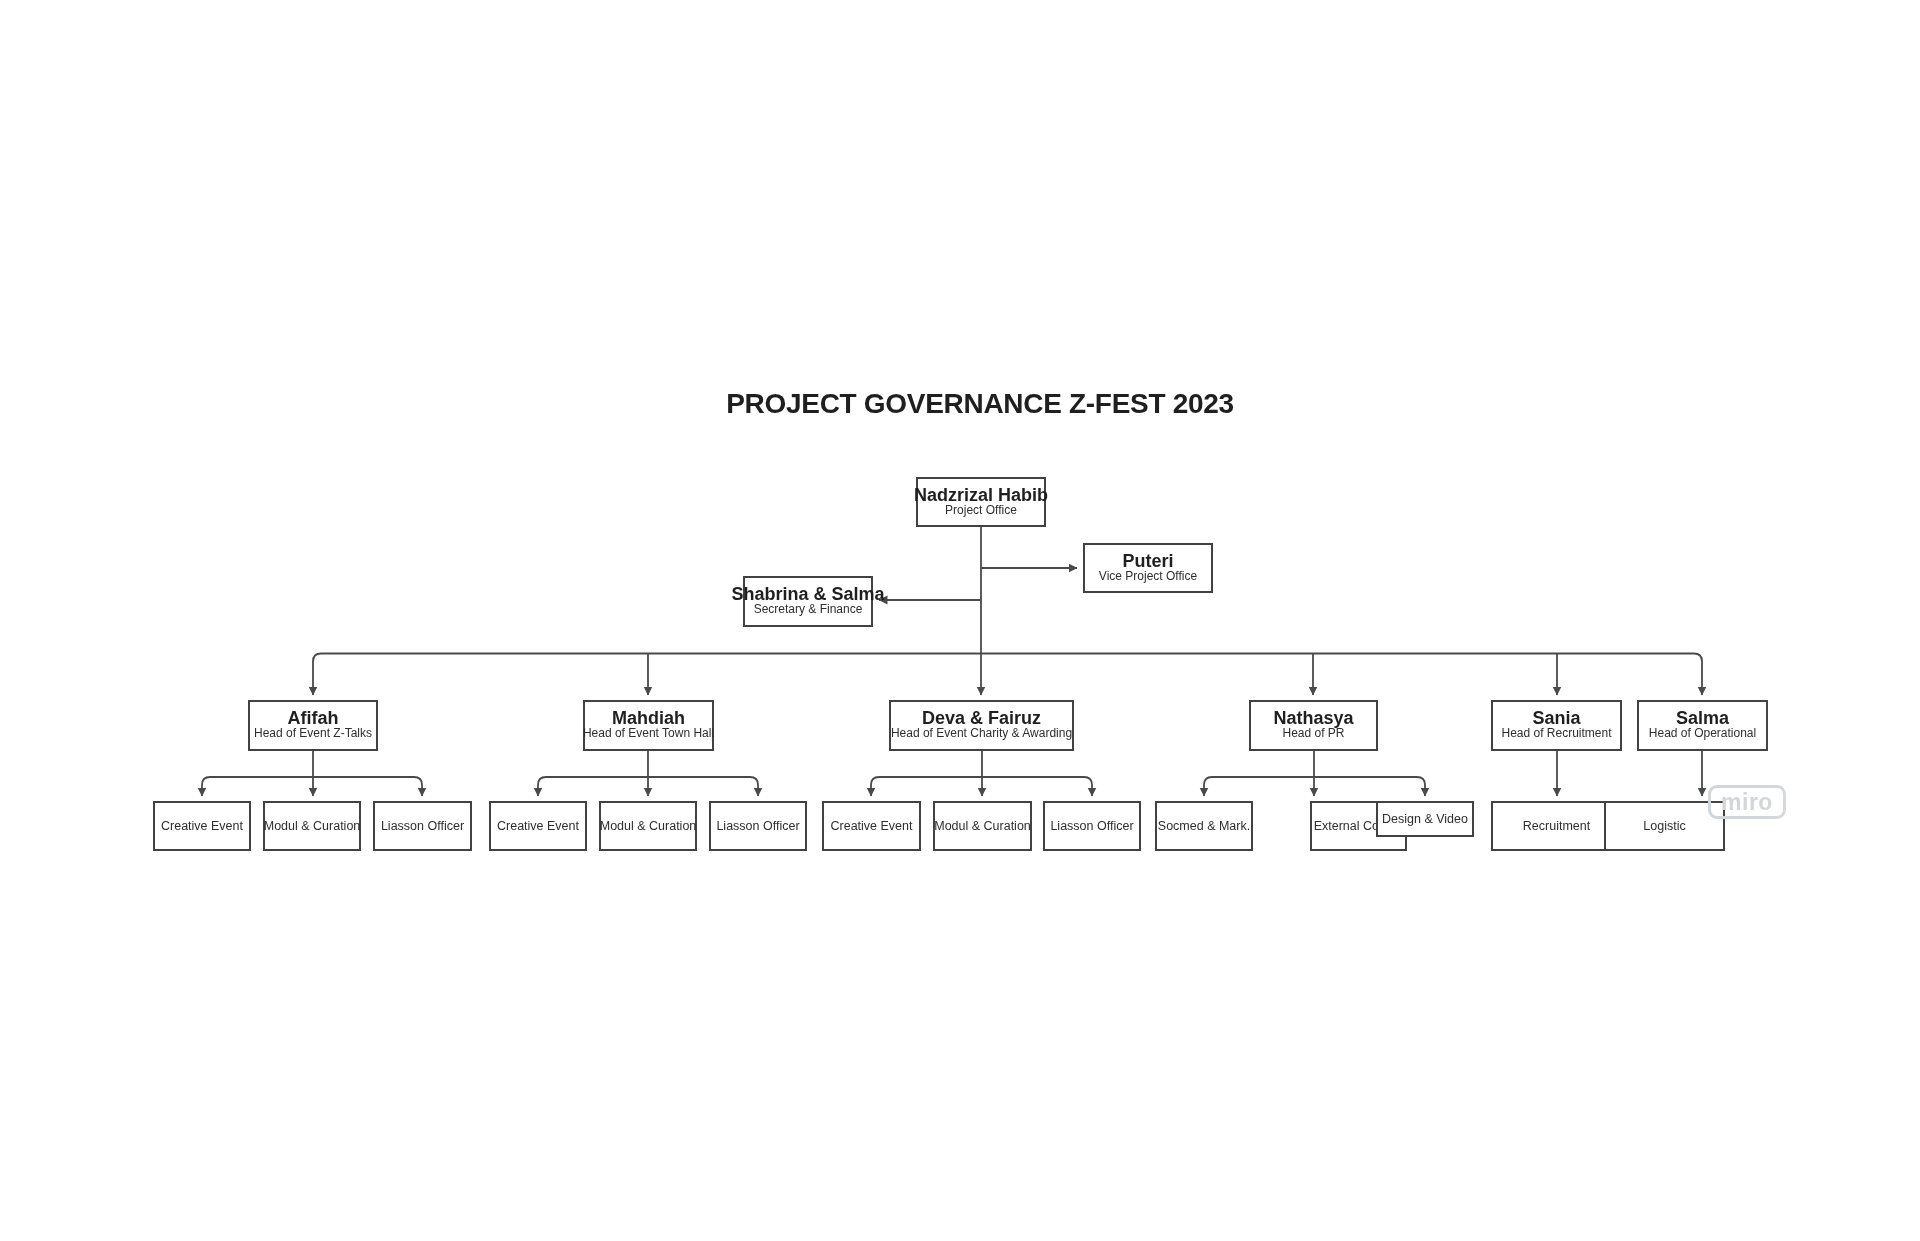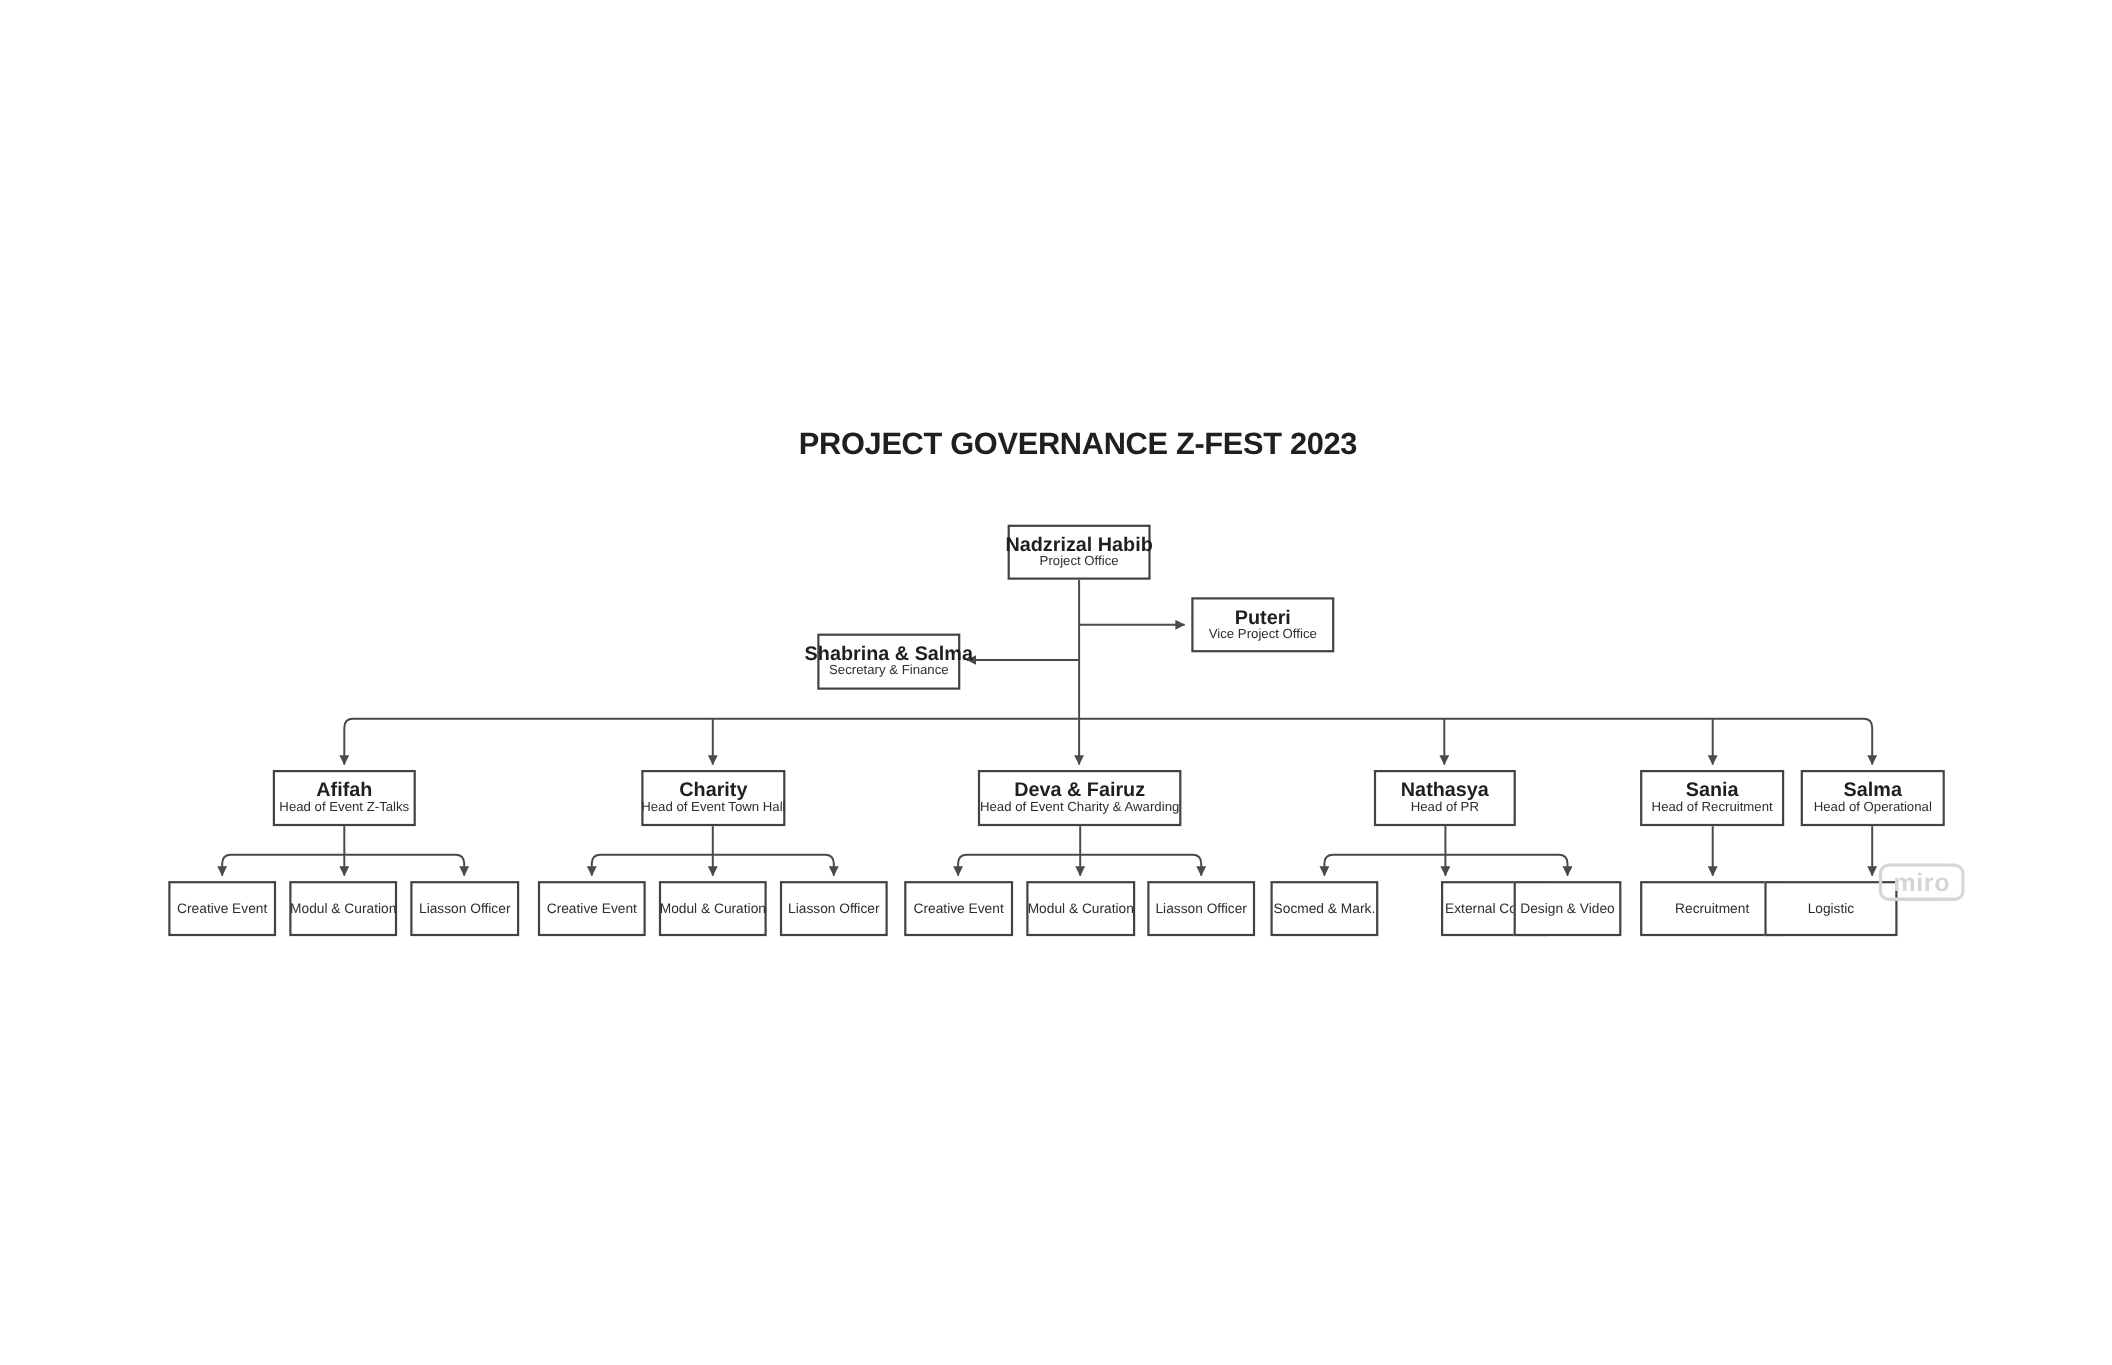--- a/index.html
+++ b/index.html
@@ -139,21 +139,21 @@
   <div class="box" style="left:743px;top:576px;width:130px;height:51px">
     <div class="nm">Shabrina &amp; Salma</div>
     <div class="rl">Secretary &amp; Finance</div>
   </div>
 
   <div class="box" style="left:248px;top:700px;width:130px;height:51px">
     <div class="nm">Afifah</div>
     <div class="rl">Head of Event Z-Talks</div>
   </div>
   <div class="box" style="left:583px;top:700px;width:131px;height:51px">
-    <div class="nm">Charity</div>
+    <div class="nm">Mahdiah</div>
     <div class="rl">Head of Event Town Hall</div>
   </div>
   <div class="box" style="left:889px;top:700px;width:185px;height:51px">
     <div class="nm">Deva &amp; Fairuz</div>
     <div class="rl">Head of Event Charity &amp; Awarding</div>
   </div>
   <div class="box" style="left:1249px;top:700px;width:129px;height:51px">
     <div class="nm">Nathasya</div>
     <div class="rl">Head of PR</div>
   </div>
@@ -195,21 +195,21 @@
   <div class="box" style="left:1043px;top:801px;width:98px;height:50px">
     <div class="lb">Liasson Officer</div>
   </div>
 
   <div class="box" style="left:1155px;top:801px;width:98px;height:50px">
     <div class="lb">Socmed &amp; Mark.</div>
   </div>
   <div class="box" style="left:1310px;top:801px;width:97px;height:50px">
     <div class="lb">External Comm.</div>
   </div>
-  <div class="box" style="left:1376px;top:801px;width:98px;height:50px">
+  <div class="box" style="left:1376px;top:801px;width:98px;height:36px">
     <div class="lb">Design &amp; Video</div>
   </div>
 
   <div class="box" style="left:1491px;top:801px;width:131px;height:50px">
     <div class="lb">Recruitment</div>
   </div>
   <div class="box" style="left:1604px;top:801px;width:121px;height:50px">
     <div class="lb">Logistic</div>
   </div>
 

